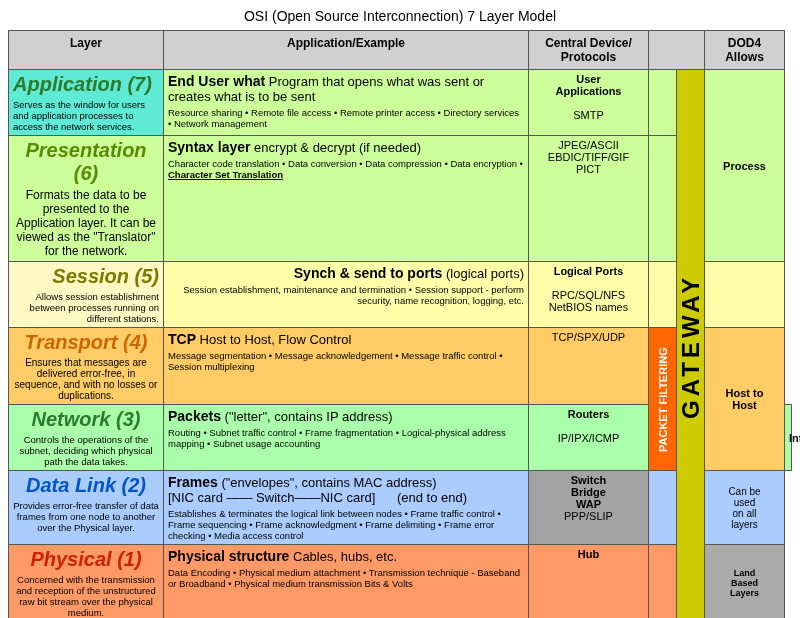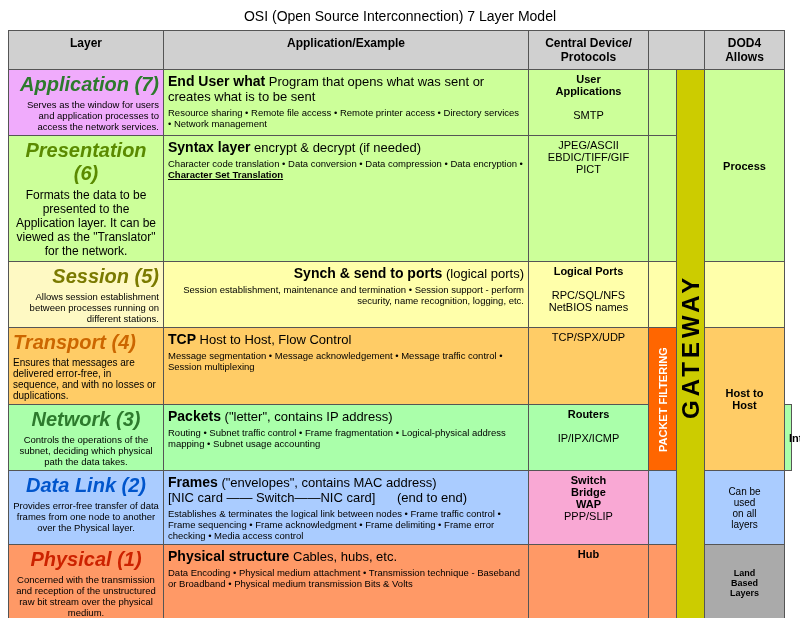--- a/index.html
+++ b/index.html
@@ -45,21 +45,21 @@
         <th>Layer</th>
         <th>Application/Example</th>
         <th>Central Device/ Protocols</th>
         <th colspan="2"></th>
         <th>DOD4 Allows</th>
       </tr>
     </thead>
     <tbody id="table-body">
 
     <tr>
-          <td style="background-color: #f0abfc; text-align: right;">
+          <td style="background-color: #5eead4; text-align: left;">
             <div style="font-size: 20px; font-weight: bold; font-style: italic; color: rgb(45, 122, 45);">Application (7)</div>
             <div style="font-size: 9.5px; margin-top: 3px;">Serves as the window for users and application processes to access the network services.</div>
           </td>
           <td style="background-color: rgb(204, 255, 153);">
             <div class="app-main"><strong>End User what</strong>  Program that opens what was sent or creates what is to be sent</div>
             <div class="app-sub">Resource sharing • Remote file access • Remote printer access • Directory services • Network management</div>
           </td>
           <td style="background-color: rgb(204, 255, 153);">
             <div class="central-cell"><strong>User<br>Applications</strong><br><br>SMTP</div>
           </td>
@@ -90,21 +90,21 @@
             <div class="app-main"><strong>Synch &amp; send to ports</strong> (logical ports)</div>
             <div class="app-sub">Session establishment, maintenance and termination • Session support - perform security, name recognition, logging, etc.</div>
           </td>
           <td style="background-color: rgb(255, 255, 170);">
             <div class="central-cell"><strong>Logical Ports</strong><br><br>RPC/SQL/NFS<br>NetBIOS names</div>
           </td>
           <td style="background-color: rgb(255, 255, 170);"></td>
           <td style="background-color: rgb(255, 255, 170);"></td>
         </tr>
         <tr>
-          <td style="background-color: rgb(255, 204, 102); text-align: left;">
+          <td style="background-color: rgb(255, 204, 102); text-align: center;">
             <div style="font-size: 20px; font-weight: bold; font-style: italic; color: rgb(204, 102, 0);">Transport (4)</div>
             <div style="font-size: 10px; margin-top: 3px;">Ensures that messages are delivered error-free, in sequence, and with no losses or duplications.</div>
           </td>
           <td style="background-color: rgb(255, 204, 102);">
             <div class="app-main"><strong>TCP</strong>  Host to Host, Flow Control</div>
             <div class="app-sub">Message segmentation • Message acknowledgement • Message traffic control • Session multiplexing</div>
           </td>
           <td style="background-color: rgb(255, 204, 102);">
             <div class="central-cell">TCP/SPX/UDP</div>
           </td>
@@ -127,21 +127,21 @@
         </tr>
         <tr>
           <td style="background-color: rgb(170, 204, 255); text-align: center;">
             <div style="font-size: 20px; font-weight: bold; font-style: italic; color: rgb(0, 85, 204);">Data Link (2)</div>
             <div style="font-size: 9.5px; margin-top: 3px;">Provides error-free transfer of data frames from one node to another over the Physical layer.</div>
           </td>
           <td style="background-color: rgb(170, 204, 255);">
             <div class="app-main"><strong>Frames</strong> ("envelopes", contains MAC address)<br>[NIC card —— Switch——NIC card] &nbsp;&nbsp;&nbsp;&nbsp; (end to end)</div>
             <div class="app-sub">Establishes &amp; terminates the logical link between nodes • Frame traffic control • Frame sequencing • Frame acknowledgment • Frame delimiting • Frame error checking • Media access control</div>
           </td>
-          <td style="background-color: #f9a8d4;">
+          <td style="background-color: #a3a3a3;">
             <div class="central-cell"><strong>Switch<br>Bridge<br>WAP</strong><br>PPP/SLIP</div>
           </td>
           <td style="background-color: rgb(170, 204, 255);"></td>
           <td style="background-color: rgb(170, 204, 255); text-align: center; vertical-align: middle; font-size: 10px;">Can be<br>used<br>on all<br>layers</td>
         </tr>
         <tr>
           <td style="background-color: rgb(255, 153, 102); text-align: center;">
             <div style="font-size: 20px; font-weight: bold; font-style: italic; color: rgb(204, 34, 0);">Physical (1)</div>
             <div style="font-size: 9.5px; margin-top: 3px;">Concerned with the transmission and reception of the unstructured raw bit stream over the physical medium.</div>
           </td>

